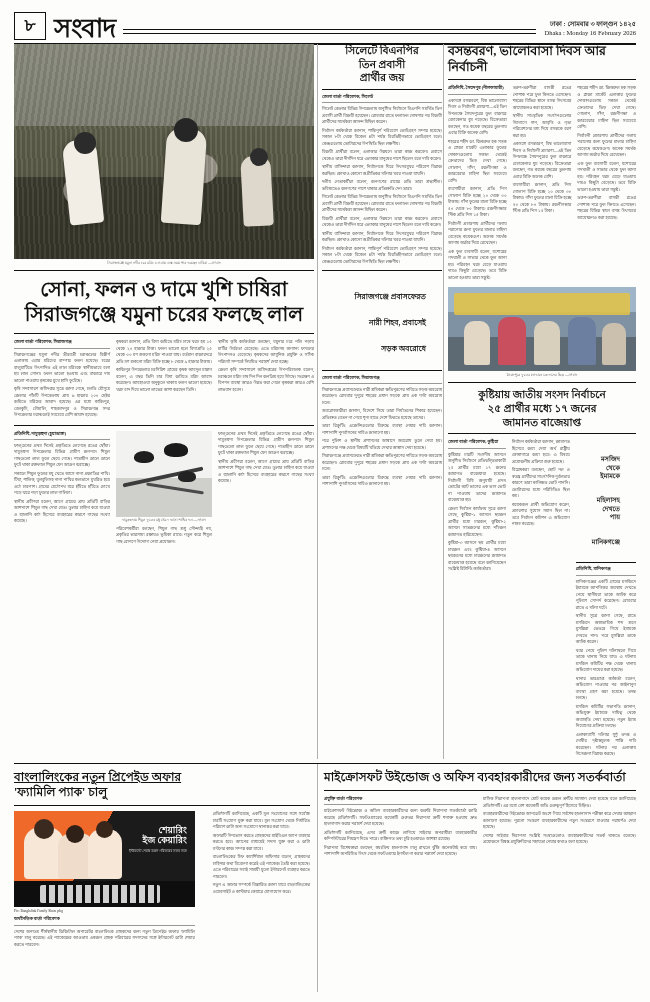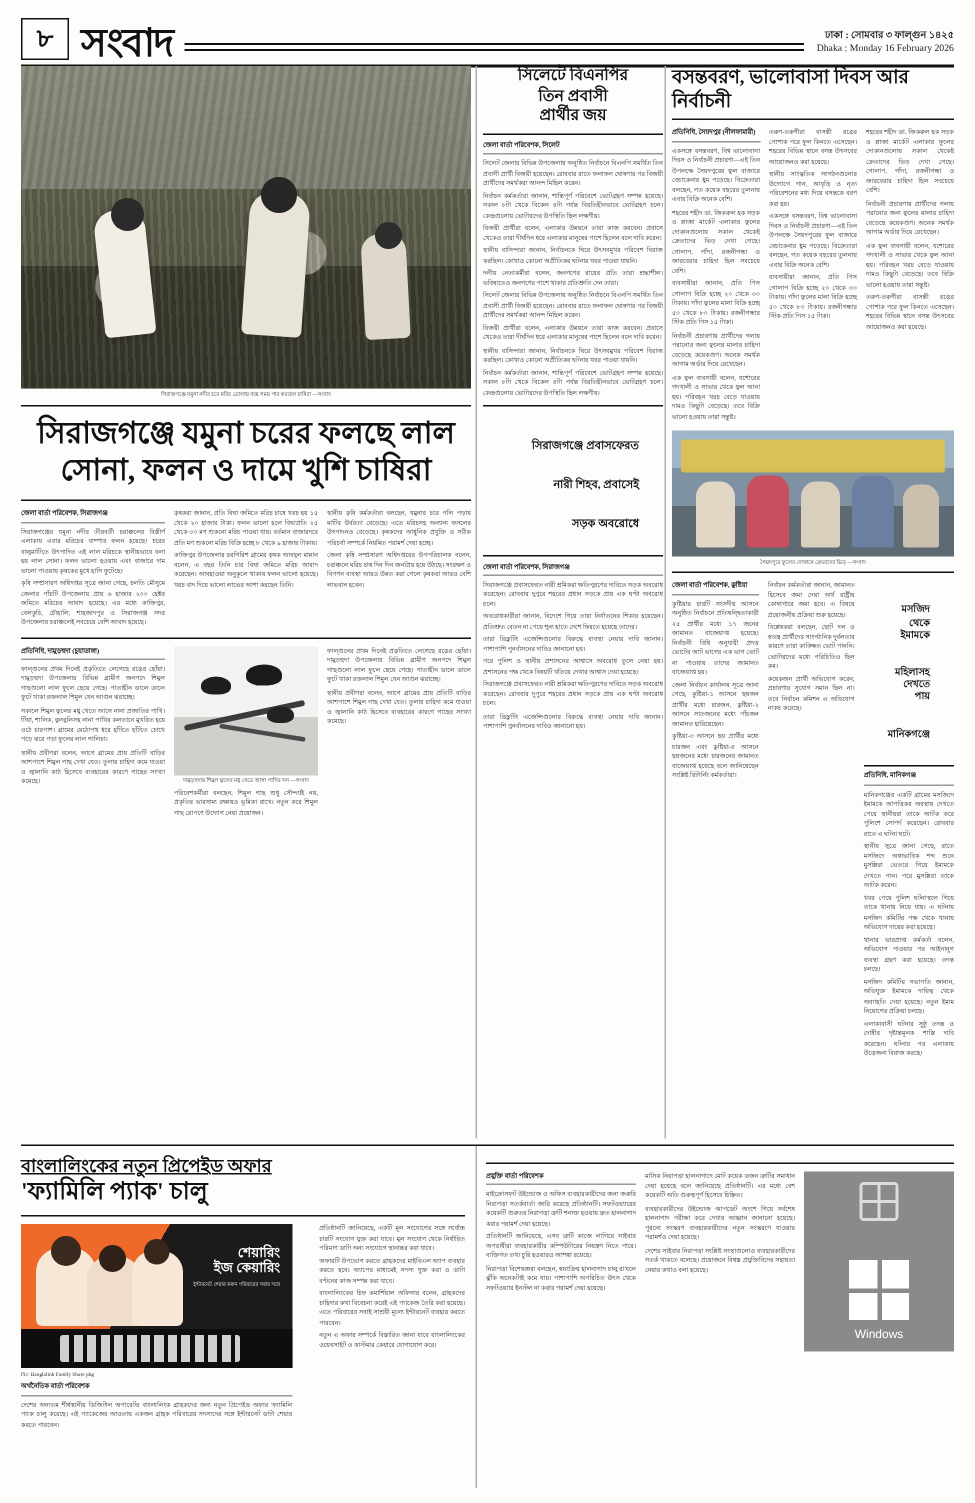--- a/index.html
+++ b/index.html
@@ -96,22 +96,22 @@
         <div style="position:absolute;left:52px;top:96px;width:34px;height:84px;background:#f2eee6;border-radius:14px 14px 4px 4px;transform:rotate(-6deg);box-shadow:0 0 6px rgba(0,0,0,.3);"></div>
         <div style="position:absolute;left:60px;top:88px;width:22px;height:22px;background:#2b2b2b;border-radius:50%;"></div>
         <div style="position:absolute;left:150px;top:84px;width:40px;height:96px;background:#e9e4d8;border-radius:16px 16px 4px 4px;transform:rotate(4deg);box-shadow:0 0 6px rgba(0,0,0,.3);"></div>
         <div style="position:absolute;left:160px;top:74px;width:24px;height:24px;background:#262626;border-radius:50%;"></div>
         <div style="position:absolute;left:228px;top:112px;width:30px;height:70px;background:#ddd8cb;border-radius:12px 12px 4px 4px;transform:rotate(-3deg);"></div>
         <div style="position:absolute;left:236px;top:104px;width:18px;height:18px;background:#2d2d2d;border-radius:50%;"></div>
       </div>
       <div class="cap">সিরাজগঞ্জে যমুনা নদীর চরে মরিচ তোলায় ব্যস্ত সময় পার করছেন চাষিরা  —সংবাদ</div>
 
       <div style="margin-top:5px;border-top:1.5px solid #111;padding-top:6px;">
+        <h1 class="head">সোনা, ফলন ও দামে খুশি চাষিরা</h1>
         <h1 class="head">সিরাজগঞ্জে যমুনা চরের ফলছে লাল</h1>
-        <h1 class="head">সোনা, ফলন ও দামে খুশি চাষিরা</h1>
       </div>
       <div style="border-bottom:1.5px solid #111;margin:6px 0 5px;"></div>
 
       <div class="cols3">
         <div class="col">
           <div class="byline">জেলা বার্তা পরিবেশক, সিরাজগঞ্জ</div>
           <p>সিরাজগঞ্জের যমুনা নদীর তীরবর্তী চরাঞ্চলের বিস্তীর্ণ এলাকায় এবার মরিচের বাম্পার ফলন হয়েছে। চরের বালুমাটিতে উৎপাদিত এই লাল মরিচকে স্থানীয়ভাবে বলা হয় লাল সোনা। ফলন ভালো হওয়ায় এবং বাজারে দাম ভালো পাওয়ায় কৃষকের মুখে হাসি ফুটেছে।</p>
           <p>কৃষি সম্প্রসারণ অধিদপ্তর সূত্রে জানা গেছে, চলতি মৌসুমে জেলার পাঁচটি উপজেলায় প্রায় ৬ হাজার ২০০ হেক্টর জমিতে মরিচের আবাদ হয়েছে। এর মধ্যে কাজিপুর, বেলকুচি, চৌহালি, শাহজাদপুর ও সিরাজগঞ্জ সদর উপজেলার চরাঞ্চলেই সবচেয়ে বেশি আবাদ হয়েছে।</p>
         </div>
         <div class="col">
@@ -218,20 +218,25 @@
         background:linear-gradient(to bottom,#9fb6c9 0 30%,#7f92a3 30% 60%,#5d6a74 60% 100%);position:relative;">
         <div style="position:absolute;left:6px;top:6px;right:6px;height:22px;background:#e0c24a;border-radius:2px;opacity:.9;"></div>
         <div style="position:absolute;left:16px;top:34px;width:26px;height:44px;background:#e2d7c4;border-radius:10px 10px 2px 2px;"></div>
         <div style="position:absolute;left:50px;top:30px;width:28px;height:48px;background:#c94f5e;border-radius:10px 10px 2px 2px;"></div>
         <div style="position:absolute;left:86px;top:34px;width:26px;height:44px;background:#d8cfbd;border-radius:10px 10px 2px 2px;"></div>
         <div style="position:absolute;left:120px;top:30px;width:28px;height:48px;background:#6d7fa0;border-radius:10px 10px 2px 2px;"></div>
         <div style="position:absolute;left:154px;top:36px;width:24px;height:42px;background:#cbbfae;border-radius:10px 10px 2px 2px;"></div>
       </div>
       <div class="cap">সৈয়দপুরে ফুলের দোকানে ক্রেতাদের ভিড়  —সংবাদ</div>
 
+      <div style="margin-top:5px;border-top:1.5px solid #111;padding-top:5px;">
+        <h3 class="head">কুষ্টিয়ায় জাতীয় সংসদ নির্বাচনে</h3>
+        <h3 class="head">২৫ প্রার্থীর মধ্যে ১৭ জনের</h3>
+        <h3 class="head">জামানত বাজেয়াপ্ত</h3>
+      </div>
       <div style="border-bottom:1.2px solid #111;margin:4px 0 5px;"></div>
 
       <div class="cols3">
         <div class="col">
           <div class="byline">জেলা বার্তা পরিবেশক, কুষ্টিয়া</div>
           <p>কুষ্টিয়ার চারটি সংসদীয় আসনে অনুষ্ঠিত নির্বাচনে প্রতিদ্বন্দ্বিতাকারী ২৫ প্রার্থীর মধ্যে ১৭ জনের জামানত বাজেয়াপ্ত হয়েছে। নির্বাচনী বিধি অনুযায়ী প্রদত্ত ভোটের আট ভাগের এক ভাগ ভোট না পাওয়ায় তাদের জামানত বাজেয়াপ্ত হয়।</p>
           <p>জেলা নির্বাচন কার্যালয় সূত্রে জানা গেছে, কুষ্টিয়া-১ আসনে ছয়জন প্রার্থীর মধ্যে চারজন, কুষ্টিয়া-২ আসনে সাতজনের মধ্যে পাঁচজন জামানত হারিয়েছেন।</p>
           <p>কুষ্টিয়া-৩ আসনে ছয় প্রার্থীর মধ্যে চারজন এবং কুষ্টিয়া-৪ আসনে ছয়জনের মধ্যে চারজনের জামানত বাজেয়াপ্ত হয়েছে বলে জানিয়েছেন সংশ্লিষ্ট রিটার্নিং কর্মকর্তারা।</p>
         </div>
         <div class="col">
@@ -252,21 +257,21 @@
           <p>মসজিদ কমিটির সভাপতি জানান, অভিযুক্ত ইমামকে দায়িত্ব থেকে অব্যাহতি দেয়া হয়েছে। নতুন ইমাম নিয়োগের প্রক্রিয়া চলছে।</p>
           <p>এলাকাবাসী ঘটনার সুষ্ঠু তদন্ত ও দোষীর দৃষ্টান্তমূলক শাস্তি দাবি করেছেন। ঘটনার পর এলাকায় উত্তেজনা বিরাজ করছে।</p>
         </div>
       </div>
     </div>
 
     <div class="ad-area">
 
       <div style="position:absolute;left:0;top:0;width:296px;padding-top:6px;">
         <h2 class="head" style="font-size:12px;text-decoration:underline;">বাংলালিংকের নতুন প্রিপেইড অফার</h2>
-        <h2 class="head" style="font-size:16px;">'ফ্যামিলি প্যাক' চালু</h2>
+        <h2 class="head" style="font-size:12px;">'ফ্যামিলি প্যাক' চালু</h2>
         <div style="border-bottom:1px solid #111;margin:5px 0 5px;"></div>
 
         <div style="display:flex;gap:18px;">
           <div style="width:186px;">
 
             <div class="photo" style="height:96px;background:linear-gradient(120deg,#ef6a2a 0 42%,#1b1b1b 42% 100%);position:relative;">
               <div style="position:absolute;left:10px;top:16px;width:40px;height:52px;background:#f6e7d6;border-radius:16px 16px 4px 4px;"></div>
               <div style="position:absolute;left:20px;top:8px;width:20px;height:20px;background:#3a2a20;border-radius:50%;"></div>
               <div style="position:absolute;left:44px;top:22px;width:36px;height:46px;background:#f0dccb;border-radius:14px 14px 4px 4px;"></div>
               <div style="position:absolute;left:52px;top:14px;width:18px;height:18px;background:#2f2018;border-radius:50%;"></div>
@@ -290,51 +295,34 @@
           <div class="col" style="width:100px;">
             <p>প্রতিষ্ঠানটি জানিয়েছে, একটি মূল সংযোগের সঙ্গে সর্বোচ্চ চারটি সংযোগ যুক্ত করা যাবে। মূল সংযোগ থেকে নির্ধারিত পরিমাণ ডাটা অন্য সংযোগে স্থানান্তর করা যাবে।</p>
             <p>অফারটি উপভোগ করতে গ্রাহকদের মাইবিএল অ্যাপ ব্যবহার করতে হবে। অ্যাপের মাধ্যমেই সদস্য যুক্ত করা ও ডাটা বণ্টনের কাজ সম্পন্ন করা যাবে।</p>
             <p>বাংলালিংকের চিফ কমার্শিয়াল অফিসার বলেন, গ্রাহকদের চাহিদার কথা বিবেচনা করেই এই প্যাকেজ তৈরি করা হয়েছে। এতে পরিবারের সবাই সাশ্রয়ী মূল্যে ইন্টারনেট ব্যবহার করতে পারবেন।</p>
             <p>নতুন এ অফার সম্পর্কে বিস্তারিত জানা যাবে বাংলালিংকের ওয়েবসাইট ও কাস্টমার কেয়ারে যোগাযোগ করে।</p>
           </div>
         </div>
       </div>
 
       <div style="position:absolute;left:310px;top:0;width:312px;padding-top:6px;">
+        <h2 class="head" style="font-size:12px;">মাইক্রোসফট উইন্ডোজ ও অফিস ব্যবহারকারীদের জন্য সতর্কবার্তা</h2>
         <div style="border-bottom:1px solid #111;margin:5px 0 5px;"></div>
 
         <div class="cols3">
           <div class="col">
             <div class="byline">প্রযুক্তি বার্তা পরিবেশক</div>
             <p>মাইক্রোসফট উইন্ডোজ ও অফিস ব্যবহারকারীদের জন্য জরুরি নিরাপত্তা সতর্কবার্তা জারি করেছে প্রতিষ্ঠানটি। সফটওয়্যারের কয়েকটি গুরুতর নিরাপত্তা ত্রুটি শনাক্ত হওয়ায় দ্রুত হালনাগাদ করার পরামর্শ দেয়া হয়েছে।</p>
             <p>প্রতিষ্ঠানটি জানিয়েছে, এসব ত্রুটি কাজে লাগিয়ে সাইবার অপরাধীরা ব্যবহারকারীর কম্পিউটারের নিয়ন্ত্রণ নিতে পারে। ব্যক্তিগত তথ্য চুরি হওয়ারও আশঙ্কা রয়েছে।</p>
             <p>নিরাপত্তা বিশেষজ্ঞরা বলছেন, স্বয়ংক্রিয় হালনাগাদ চালু রাখলে ঝুঁকি অনেকটাই কমে যায়। পাশাপাশি অপরিচিত উৎস থেকে সফটওয়্যার ইনস্টল না করার পরামর্শ দেয়া হয়েছে।</p>
           </div>
           <div class="col">
             <p>মাসিক নিরাপত্তা হালনাগাদে মোট কয়েক ডজন ত্রুটির সমাধান দেয়া হয়েছে বলে জানিয়েছে প্রতিষ্ঠানটি। এর মধ্যে বেশ কয়েকটি অতি গুরুত্বপূর্ণ হিসেবে চিহ্নিত।</p>
             <p>ব্যবহারকারীদের উইন্ডোজ আপডেট অংশে গিয়ে সর্বশেষ হালনাগাদ পরীক্ষা করে দেখার আহ্বান জানানো হয়েছে। পুরনো সংস্করণ ব্যবহারকারীদের নতুন সংস্করণে যাওয়ার পরামর্শও দেয়া হয়েছে।</p>
             <p>দেশের সাইবার নিরাপত্তা সংশ্লিষ্ট সংস্থাগুলোও ব্যবহারকারীদের সতর্ক থাকতে বলেছে। প্রয়োজনে বিশ্বস্ত প্রযুক্তিবিদের সহায়তা নেয়ার কথাও বলা হয়েছে।</p>
           </div>
-          <div>
-            <div class="photo" style="height:120px;background:#8a8a8a;position:relative;display:flex;flex-direction:column;align-items:center;justify-content:center;">
-              <div style="width:26px;height:26px;background:#dcdcdc;border-radius:3px;margin-bottom:26px;
-                   display:grid;grid-template-columns:1fr 1fr;grid-template-rows:1fr 1fr;gap:2px;padding:2px;box-sizing:border-box;">
-                 <div style="background:#8a8a8a;"></div>
-                    <div style="background:#8a8a8a;"></div>
-                 <div style="background:#8a8a8a;"></div>
-                    <div style="background:#8a8a8a;"></div>
-              </div>
-              <div class="winlogo">
-                <div></div>
-                    <div></div>
-                    <div></div>
-                    <div></div>
-              </div>
-              <div style="color:#fff;font-size:8px;margin-top:5px;font-family:'Liberation Sans',sans-serif;">Windows</div>
-            </div>
-          </div>
         </div>
       </div>
     </div>
 
   </div>
  </div>
 </div>
 
 </body></html>

